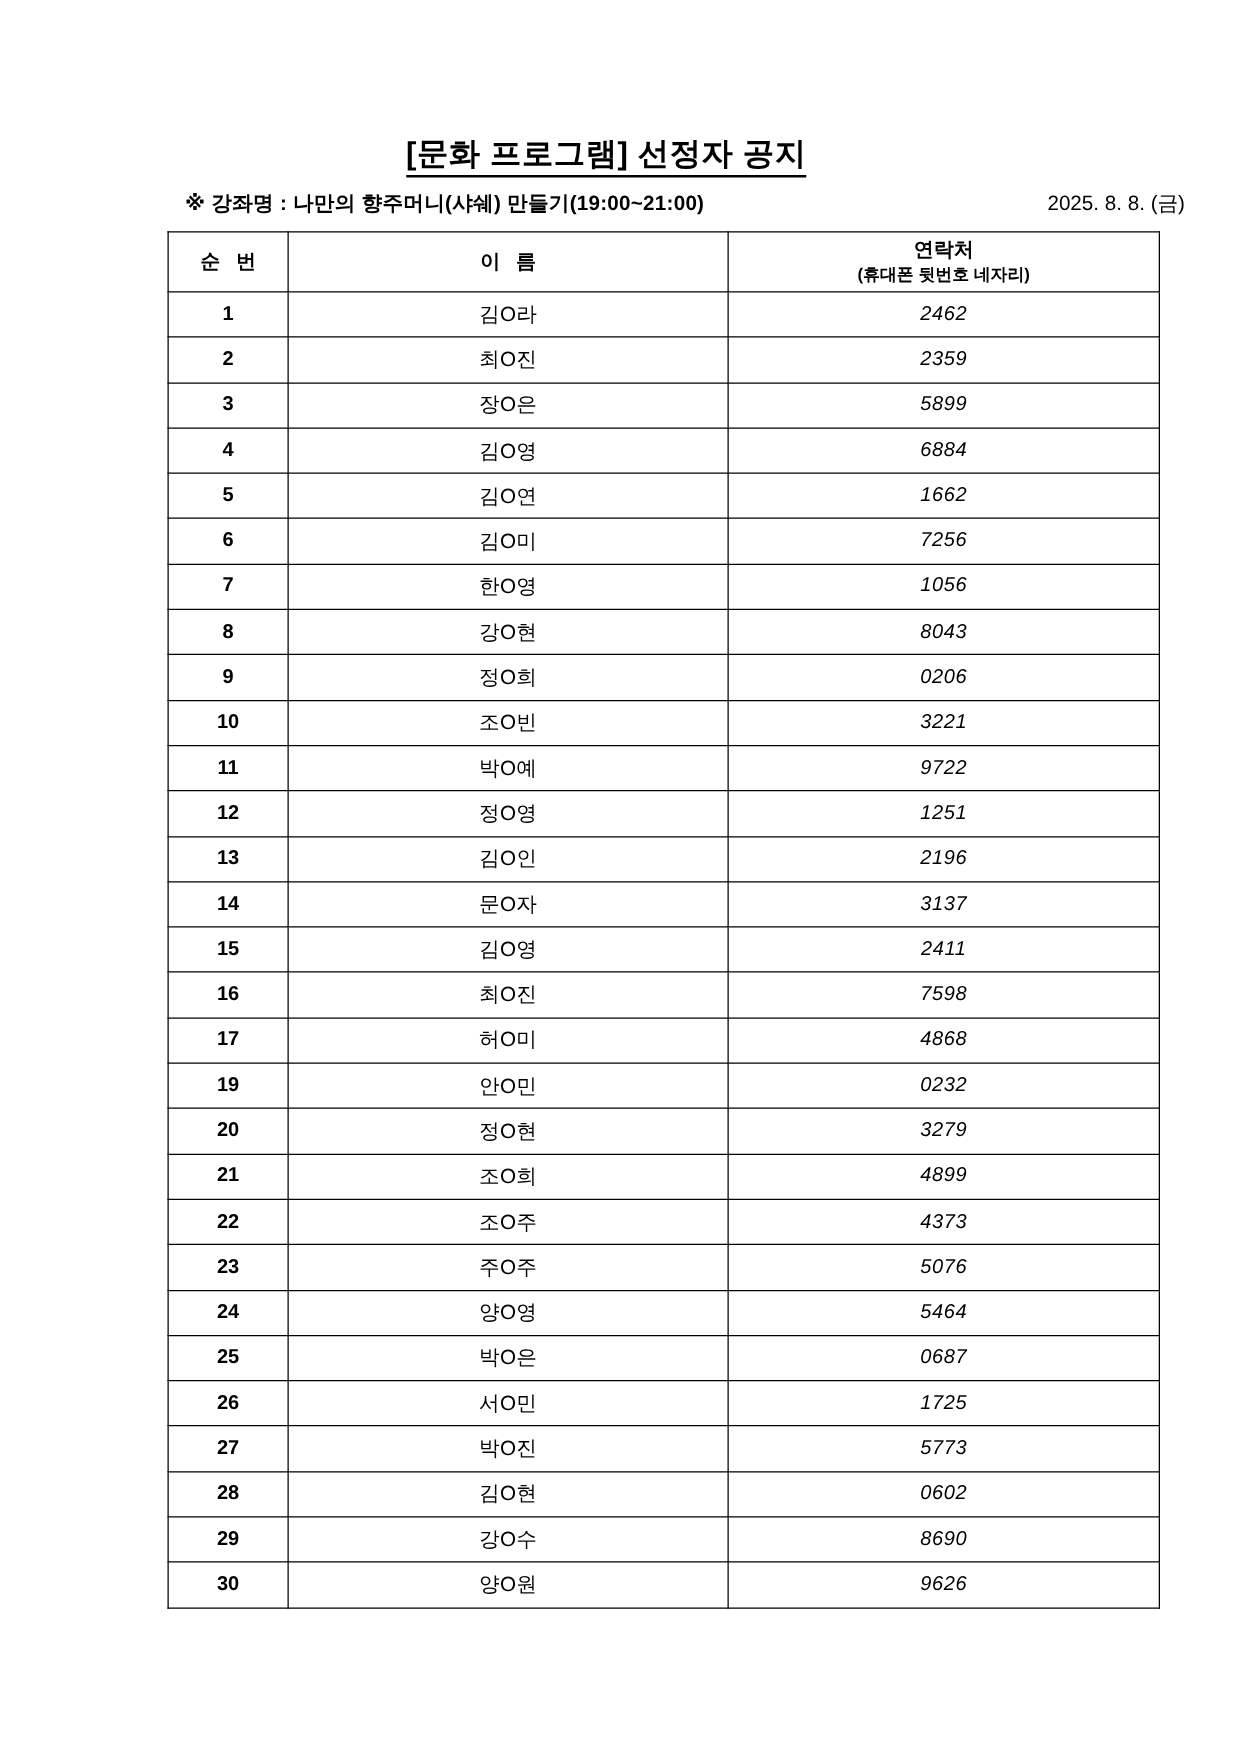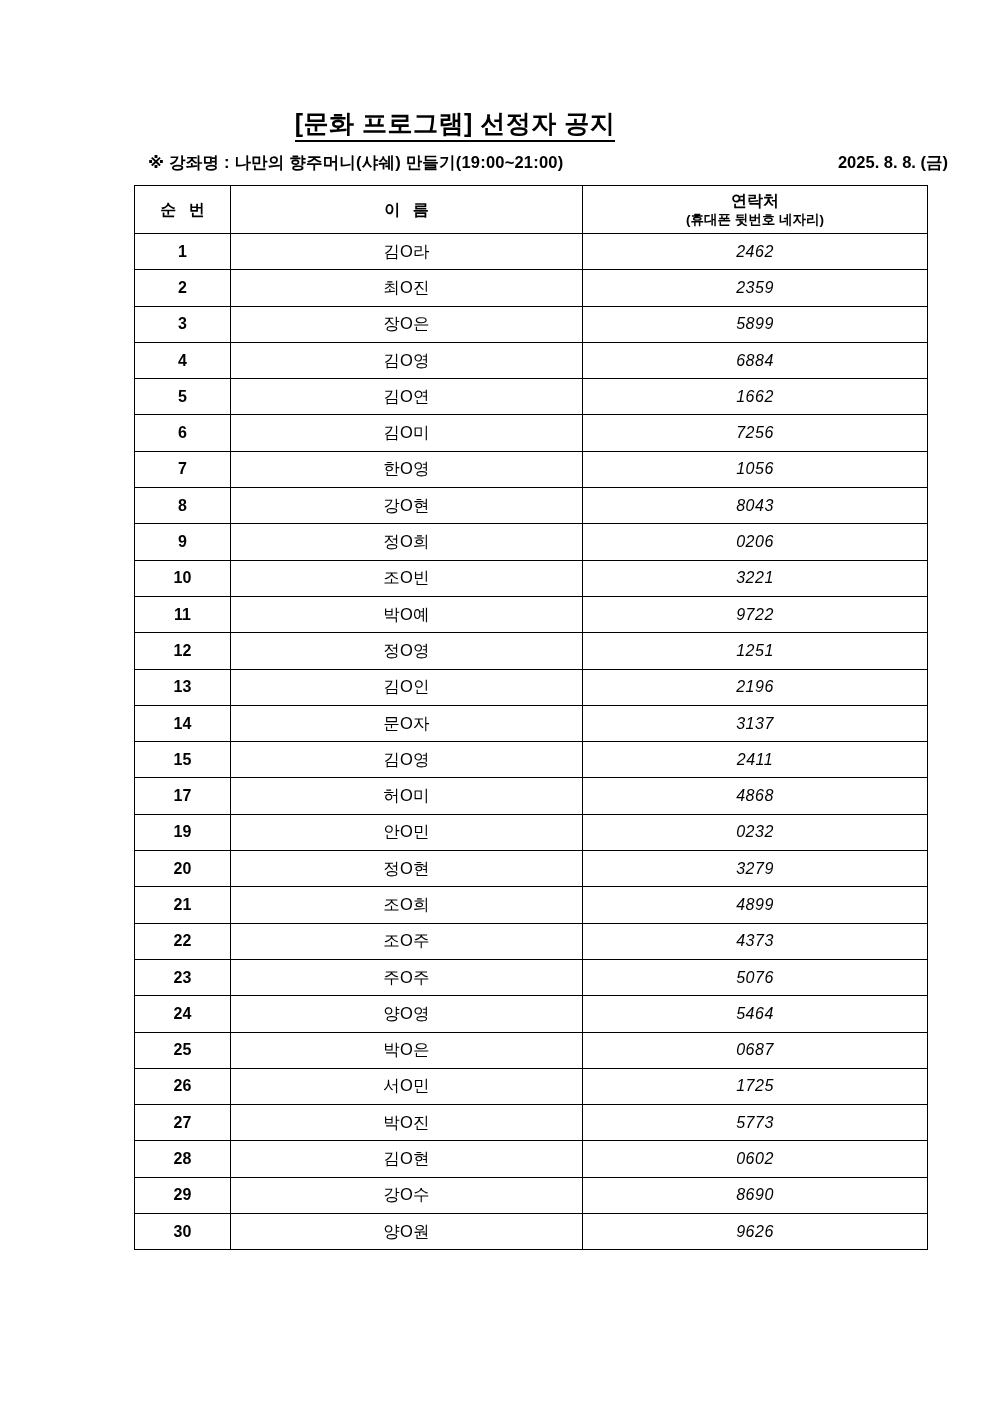--- a/index.html
+++ b/index.html
@@ -26,20 +26,21 @@
   .doc-title {
     position: absolute;
     top: 108px;
     left: 0;
     width: 910px;
     text-align: center;
     font-size: 25px;
     font-weight: bold;
     letter-spacing: 0.5px;
     line-height: 1.2;
+    padding-left: 30px;
   }
   .doc-title .underline {
     display: inline-block;
     border-bottom: 2px solid #000;
     padding-bottom: 2px;
   }
 
   
   .subtitle-row {
     position: absolute;
@@ -54,21 +55,21 @@
     font-weight: bold;
     margin-left: 44px;
   }
   .course-line {
     white-space: nowrap;
     letter-spacing: 0.2px;
   }
   .date-line {
     white-space: nowrap;
     font-size: 16.5px;
-    font-weight: bold;
+    font-weight: normal;
     text-align: right;
   }
 
   
   .tbl-wrap {
     position: absolute;
     top: 185px;
     left: 100px;
     width: 793px;
     margin-left: 34px;
@@ -210,20 +211,25 @@
             <td class="cell-no">14</td>
             <td class="cell-name">문O자</td>
             <td class="cell-tel">3137</td>
           </tr>
           <tr>
             <td class="cell-no">15</td>
             <td class="cell-name">김O영</td>
             <td class="cell-tel">2411</td>
           </tr>
           <tr>
+            <td class="cell-no">16</td>
+            <td class="cell-name">최O진</td>
+            <td class="cell-tel">7598</td>
+          </tr>
+          <tr>
             <td class="cell-no">17</td>
             <td class="cell-name">허O미</td>
             <td class="cell-tel">4868</td>
           </tr>
           <tr>
             <td class="cell-no">19</td>
             <td class="cell-name">안O민</td>
             <td class="cell-tel">0232</td>
           </tr>
           <tr>

